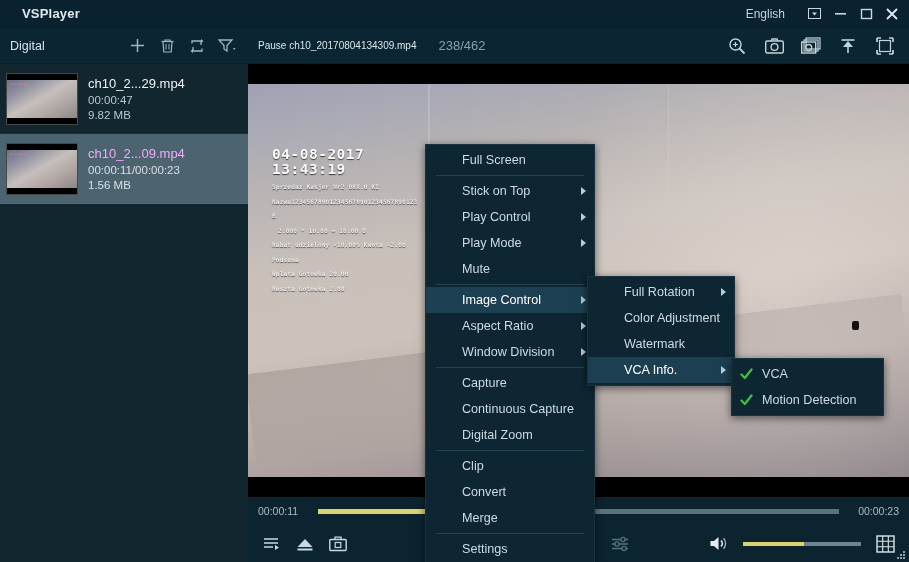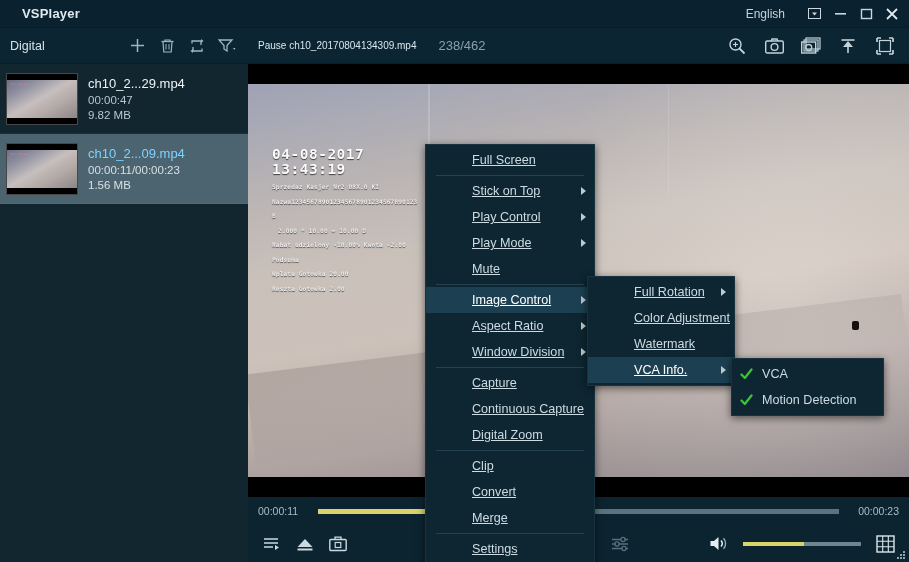--- a/index.html
+++ b/index.html
@@ -55,21 +55,21 @@
   }
   .pl-thumb .redtxt{
     position:absolute; left:3px; top:8px; font-size:3px; color:#e27fa0; letter-spacing:.5px;
     font-family:"DejaVu Sans Mono", monospace;
   }
   .pl-thumb .bar-t{ position:absolute; left:0; right:0; top:0; height:6px; background:#000;}
   .pl-thumb .bar-b{ position:absolute; left:0; right:0; bottom:0; height:6px; background:#000;}
   .pl-meta{ display:flex; flex-direction:column; justify-content:center; gap:3px; min-width:0;}
   .pl-name{ color:#eef4f7; font-size:13px; }
   .pl-sub{ color:#b9c8cf; font-size:11.5px; }
-  .pl-item.selected .pl-name{ color:#7dd3fc; }
+  .pl-item.selected .pl-name{ color:#f0abfc; }
   .pl-item.selected .pl-sub{ color:#d6e0e4; }
 
   
   .video-area{
     position:absolute; left:248px; top:28px; width:661px; height:534px;
     background:#0a1c26;
   }
   .video-status{
     height:36px; display:flex; align-items:center; padding:0 10px;
     background:#0c2532; border-bottom:1px solid #0a1e28;
@@ -155,21 +155,21 @@
     position:absolute; right:8px; top:50%; transform:translateY(-50%);
     width:0; height:0; border-left:5px solid #b9ccd4;
     border-top:4px solid transparent; border-bottom:4px solid transparent;
   }
   .mi .check{
     position:absolute; left:8px; top:50%; transform:translateY(-50%);
     width:13px; height:13px; color:#3fbf3f;
   }
   .mi-sep{ height:1px; margin:2px 10px; background:#234353;}
   #sub-vca .mi{ padding-left:30px; }
-  #main-menu .mi, #sub-image .mi{ padding-left:46px;text-decoration:underline; }
+  #main-menu .mi, #sub-image .mi{ padding-left:36px; }
 </style>
 </head>
 <body>
 
 <div id="app">
 
   <div class="titlebar">
     <div class="app-title">VSPlayer</div>
     <div class="title-right">
       <div class="lang">English</div>

